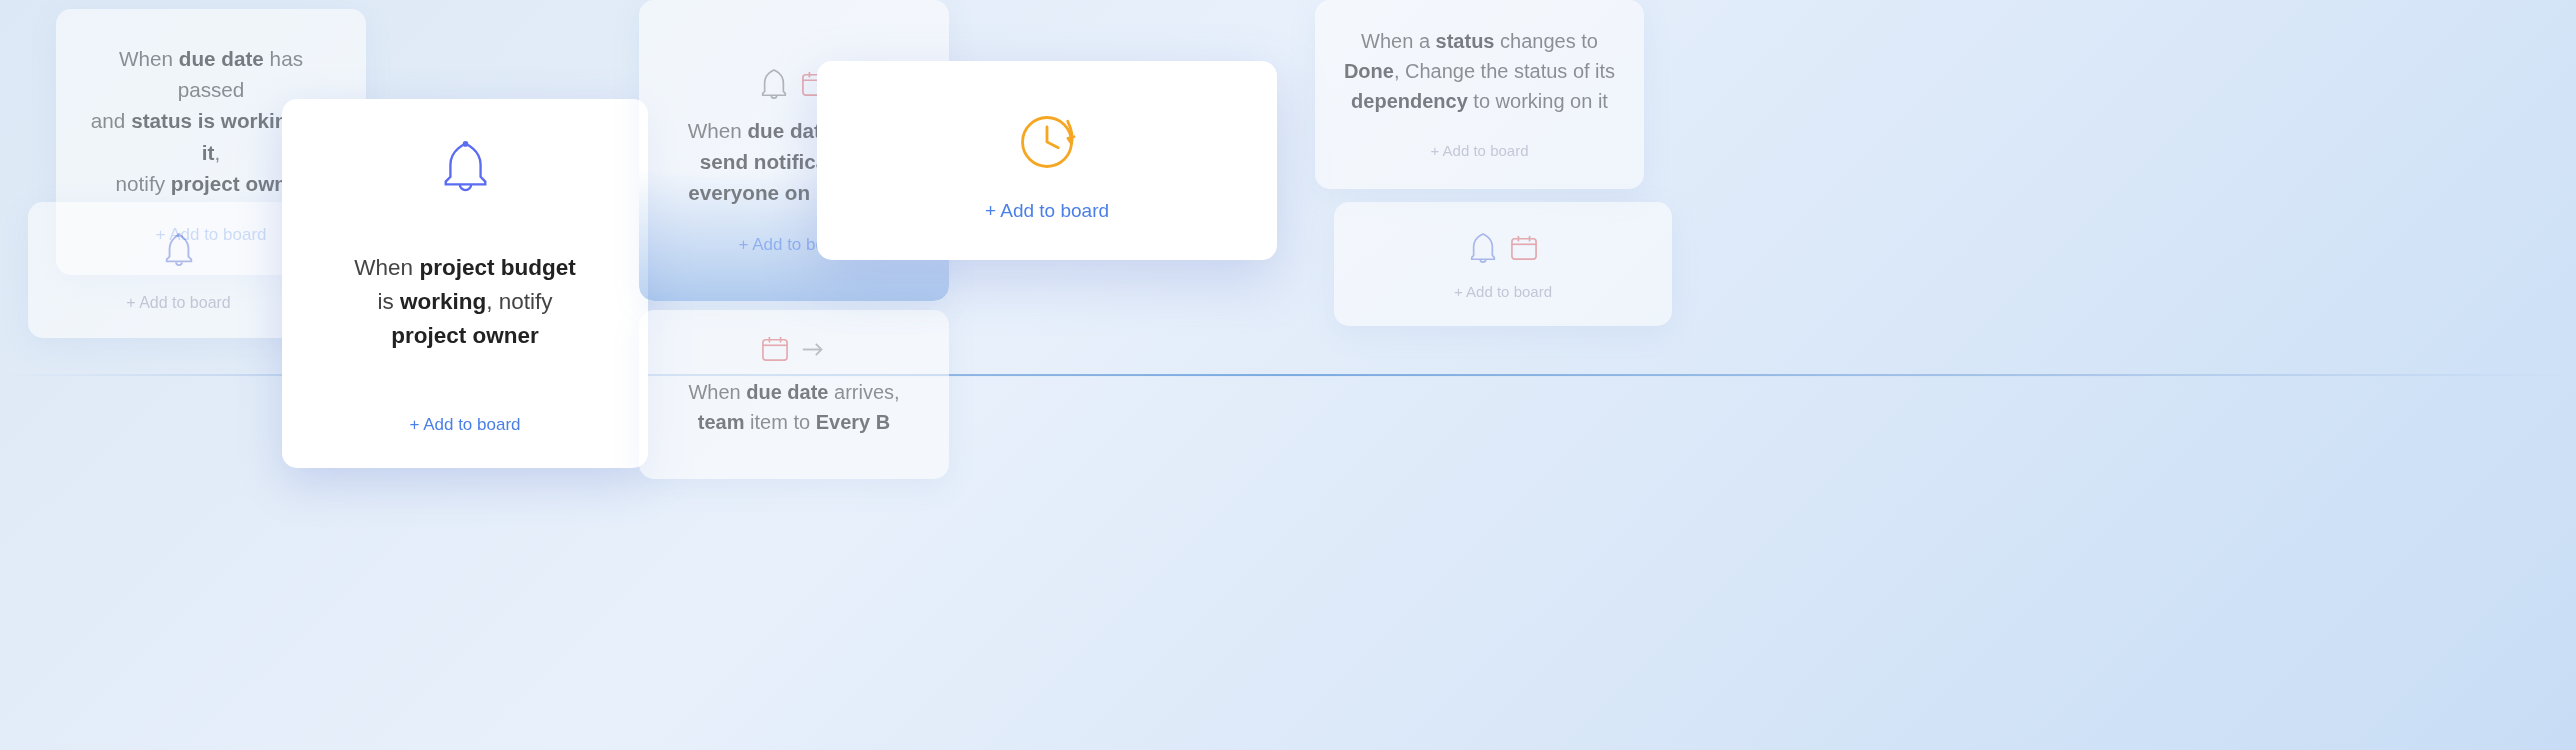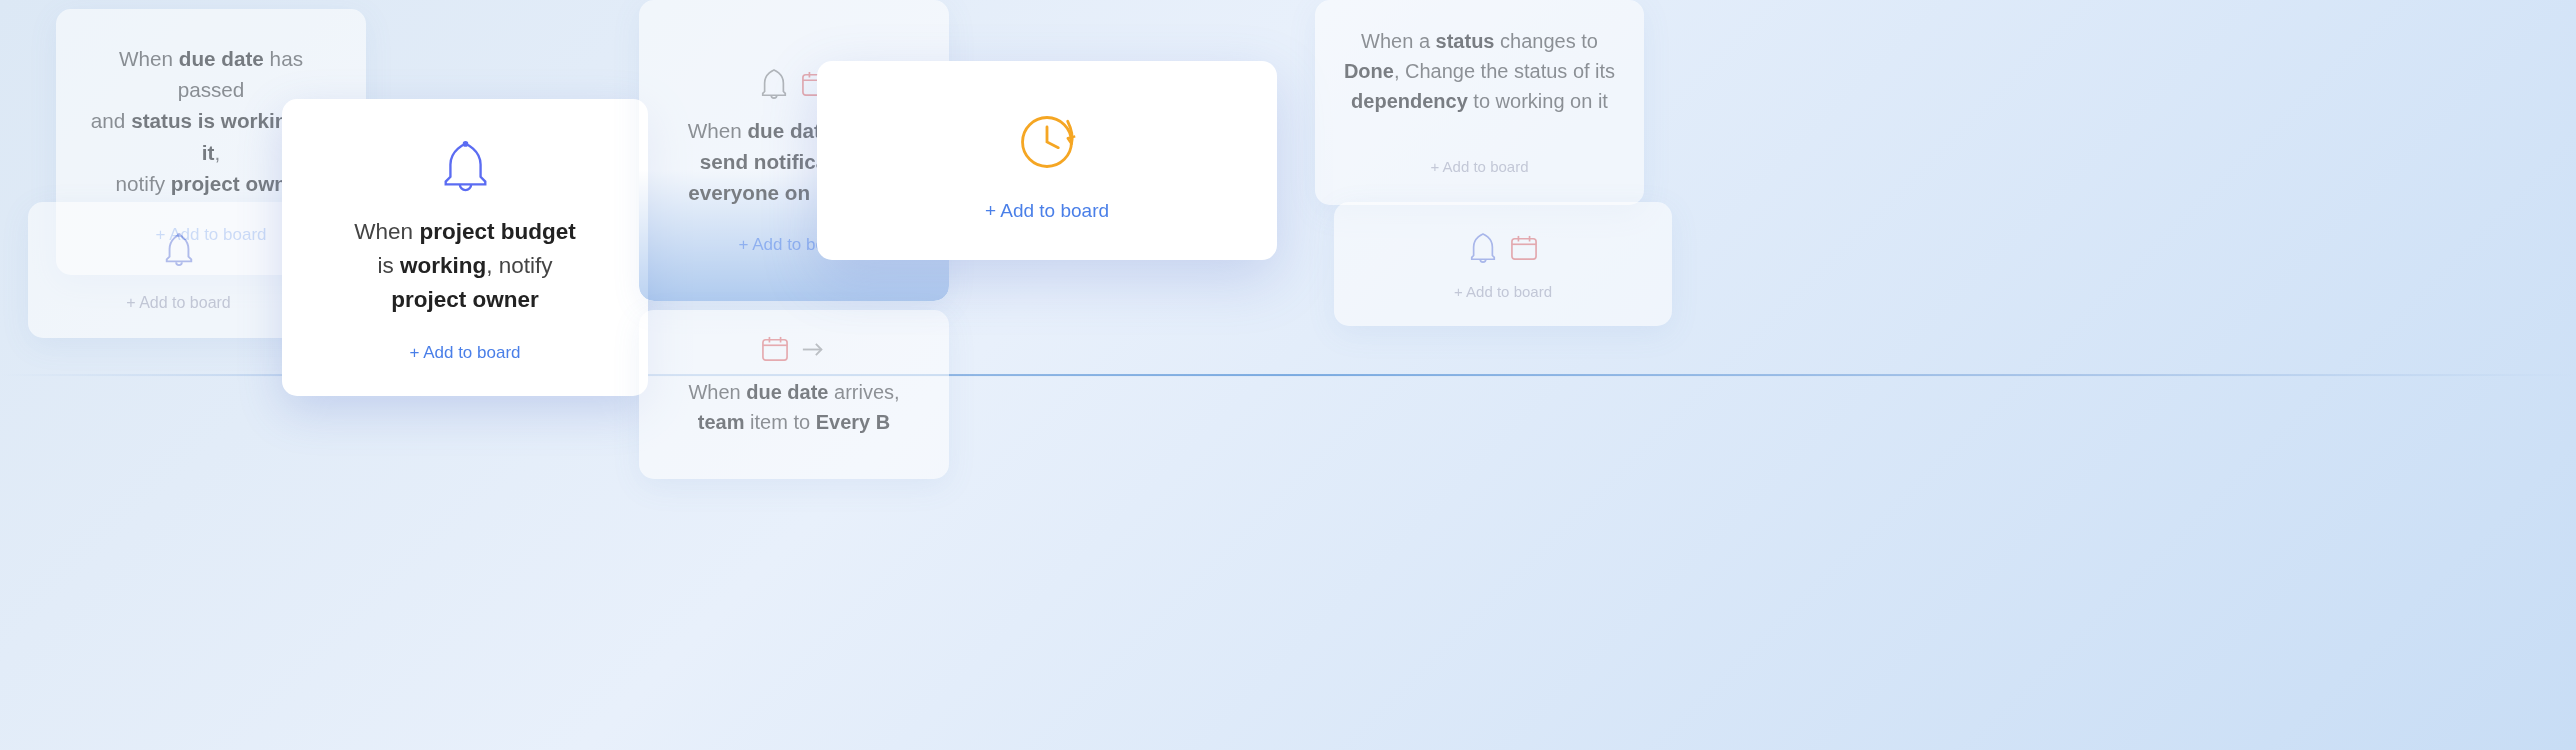--- a/index.html
+++ b/index.html
@@ -37,20 +37,21 @@
     }
 
     .card-sm {
       width: 301px;
       padding: 34px 30px 26px;
     }
 
     .card-md {
       width: 357px;
       padding: 41px 60px 30px;
+      gap: 36px;
     }
 
     .card-lg {
       width: 432px;
       padding: 49px 45px 34px;
     }
 
     .card-text {
       font-size: 20.7px;
       color: #444;
@@ -213,21 +214,21 @@
       <svg width="64" height="64" viewBox="0 0 68 68" fill="none">
         <circle cx="34" cy="34" r="26" stroke="#f5a623" stroke-width="3" fill="none"></circle>
         <polyline points="34,18 34,34 46,40" stroke="#f5a623" stroke-width="3" stroke-linecap="round" fill="none"></polyline>
         <path d="M56 12 C60 20 62 28 60 36" stroke="#f5a623" stroke-width="3" fill="none" stroke-linecap="round"></path>
         <polyline points="60,36 56,30 64,28" stroke="#f5a623" stroke-width="2.5" fill="none" stroke-linejoin="round"></polyline>
       </svg>
     </div>
     <button class="add-to-board" style="font-size:19px;">+ Add to board</button>
   </div>
 
-  <div class="card card-sm card-faded card-pos" style="top:0px; left:1315px; width:329px; padding:26px;gap:16px;">
+  <div class="card card-sm card-faded card-pos" style="top:0px; left:1315px; width:329px; padding:26px;">
     <p class="card-text" style="font-size:20px;">
       When a <strong>status</strong> changes to <strong>Done</strong>, Change the status of its <strong>dependency</strong> to working on it
     </p>
     <button class="add-to-board" style="font-size:15px; color:#aab;">+ Add to board</button>
   </div>
 
   <div class="card card-sm card-faded card-pos" style="top:202px; left:1334px; width:338px; padding:30px 26px 22.5px;">
     <div class="icons-row">
       <svg width="30" height="32" viewBox="0 0 32 34" fill="none">
         <path d="M16 2C16 2 6 6 6 16v9l-2 2v2h24v-2l-2-2v-9C26 6 16 2 16 2z" stroke="#7b8cde" stroke-width="1.8" fill="none"></path>

